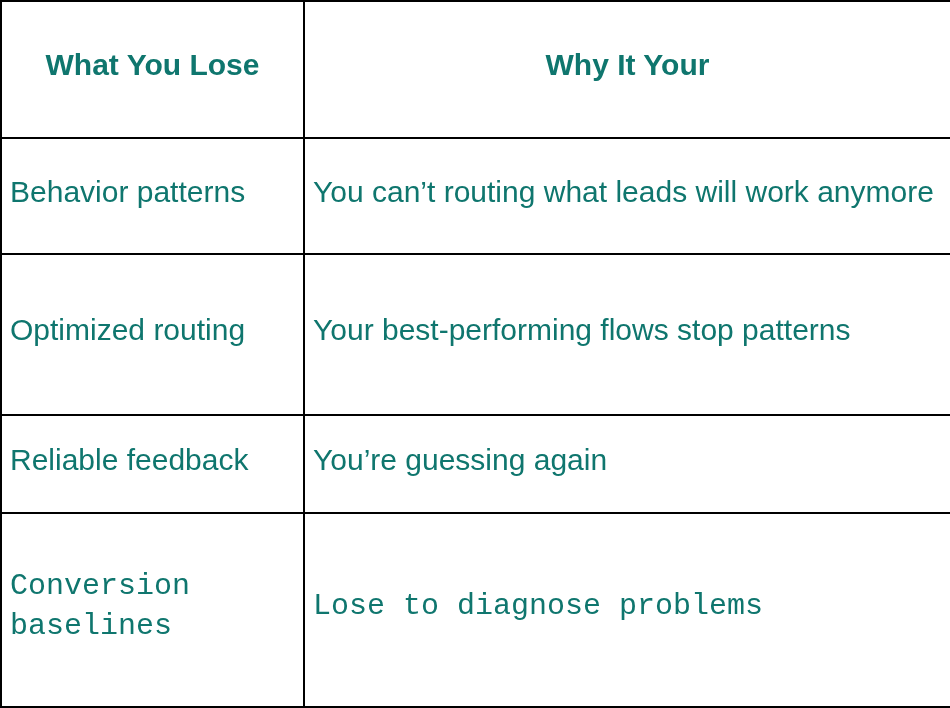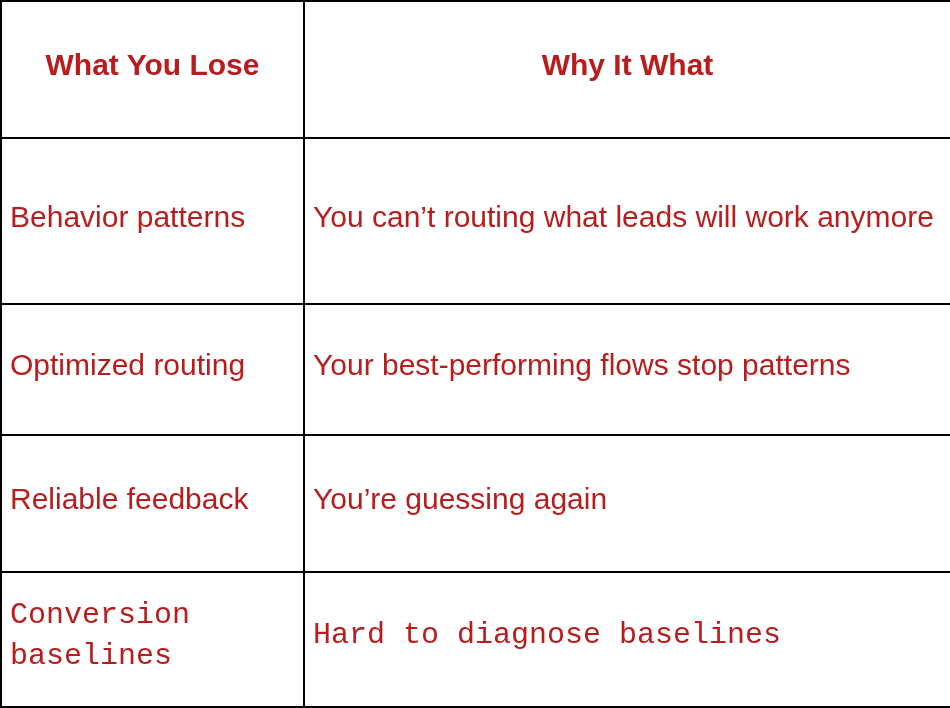--- a/index.html
+++ b/index.html
@@ -20,21 +20,21 @@
     height: 708px;
     border-collapse: collapse;
     table-layout: fixed;
   }
   table.compare th,
   table.compare td {
     border: 2px solid #000000;
     font-size: 30px;
     line-height: 1.35;
     vertical-align: middle;
-    color: #b91c1c;
+    color: #0f766e;
     box-sizing: border-box;
     padding: 0 8px 8px 8px;
   }
   table.compare th {
     font-weight: bold;
     text-align: center;
   }
   table.compare td {
     font-weight: normal;
     text-align: left;
@@ -43,50 +43,50 @@
   col.col-hurt { width: 647px; }
   td.cell-lose {
     padding-left: 11px;
     padding-right: 20px; 
   }
   td.cell-hurt {
     padding-left: 11px;
     padding-right: 10px;
   }
   tr.header-row  { height: 137px; }
-  tr.row-1       { height: 166px; }
-  tr.row-2       { height: 131px; }
-  tr.row-3       { height: 137px; }
+  tr.row-1       { height: 116px; }
+  tr.row-2       { height: 161px; }
+  tr.row-3       { height: 98px; }
   tr.row-4       { height: auto; font-family: Liberation Mono, monospace; }
 </style>
 </head>
 <body>
 
 <div class="page">
   <table class="compare">
     <colgroup>
       <col class="col-lose">
       <col class="col-hurt">
     </colgroup>
     <tbody>
       <tr class="header-row">
         <th>What You Lose</th>
-        <th>Why It What</th>
+        <th>Why It Your</th>
       </tr>
       <tr class="row-1">
         <td class="cell-lose">Behavior patterns</td>
         <td class="cell-hurt">You can’t routing what leads will work anymore</td>
       </tr>
       <tr class="row-2">
         <td class="cell-lose">Optimized routing</td>
         <td class="cell-hurt">Your best-performing flows stop patterns</td>
       </tr>
       <tr class="row-3">
         <td class="cell-lose">Reliable feedback</td>
         <td class="cell-hurt">You’re guessing again</td>
       </tr>
       <tr class="row-4">
         <td class="cell-lose">Conversion baselines</td>
-        <td class="cell-hurt">Hard to diagnose baselines</td>
+        <td class="cell-hurt">Lose to diagnose problems</td>
       </tr>
     </tbody>
   </table>
 </div>
 
 </body></html>

